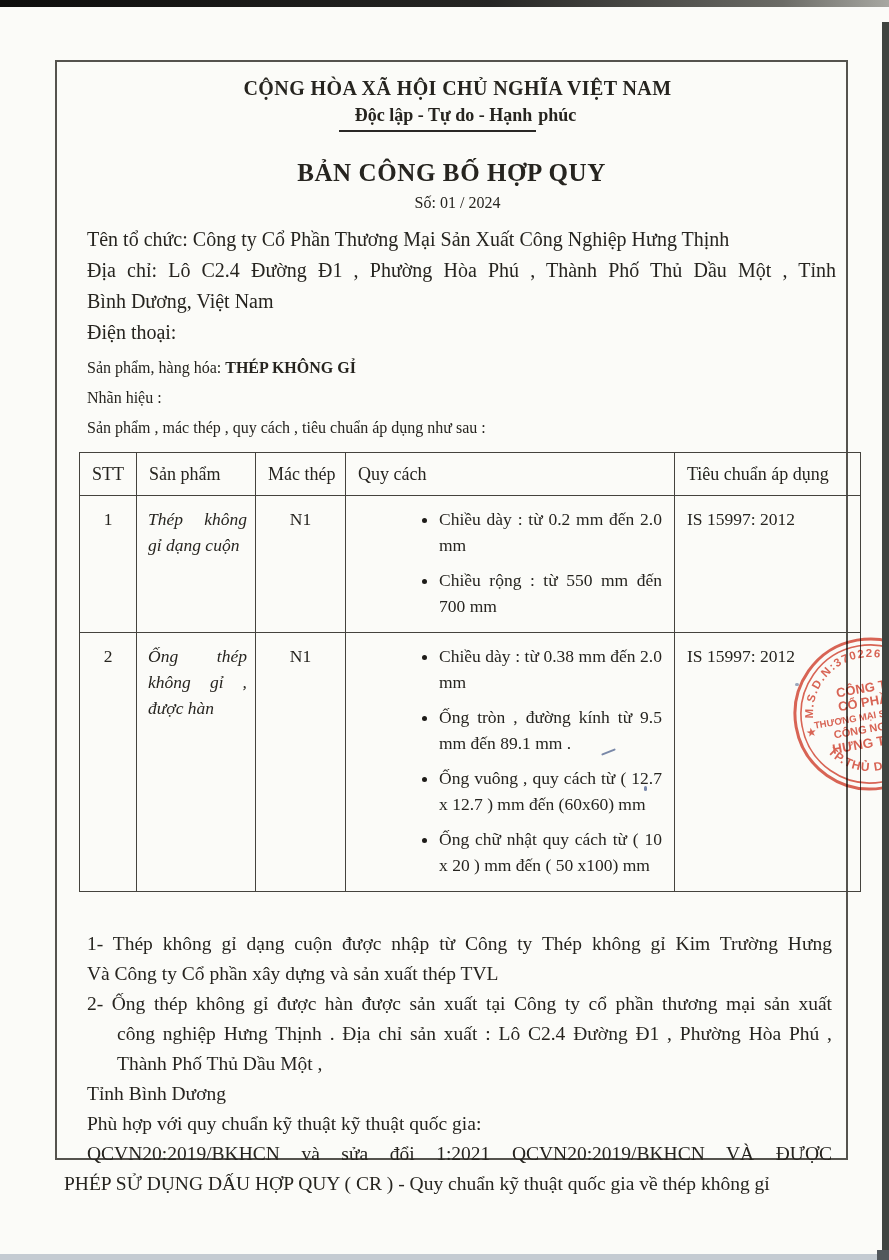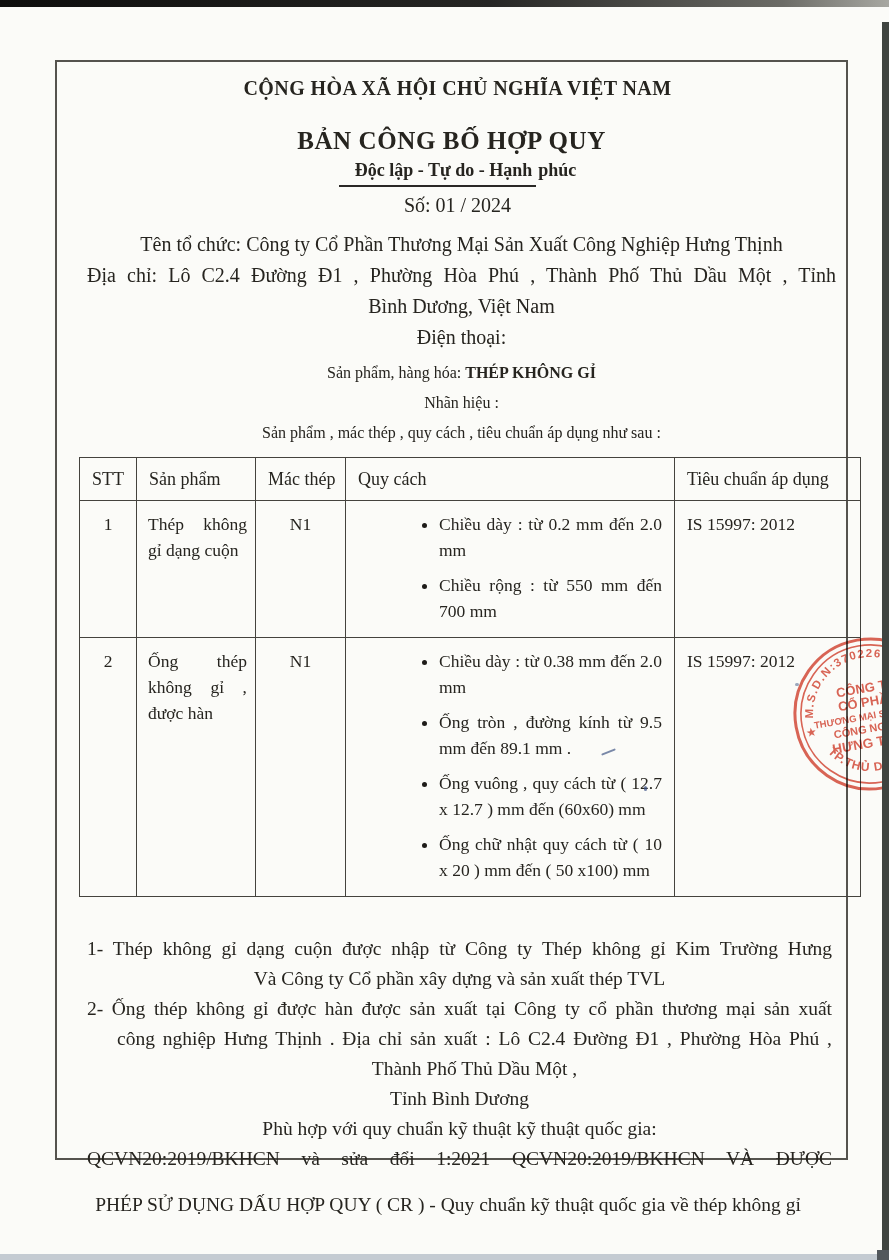--- a/index.html
+++ b/index.html
@@ -17,48 +17,48 @@
   
   .frame{position:absolute;left:55px;top:60px;width:789px;height:1096px;
     border:2px solid #55534e;z-index:1;}
 
   .center{text-align:center;margin-left:12px;}
   .nat-header{margin-top:15px;font-size:20px;font-weight:bold;letter-spacing:.4px;}
   .motto-line{margin-top:5px;font-size:18px;font-weight:bold;}
   .motto-underlined{display:inline-block;border-bottom:2.2px solid #2a2826;padding:0 4px 4px 16px;}
   .motto-tail{display:inline-block;padding-left:2px;}
   .doc-title{margin:27px 0 0 0;font-size:25px;font-weight:bold;letter-spacing:.6px;}
-  .doc-number{margin-top:7px;font-size:20px;}
+  .doc-number{margin-top:7px;font-size:16px;}
 
   .org-block{margin:12px 10px 0 30px;font-size:20px;line-height:31px;}
   .product-block{margin:5px 10px 0 30px;font-size:16px;line-height:30px;font-family:Liberation Serif, serif;}
   .bold{font-weight:bold;}
   .jl{text-align:justify;text-align-last:justify;}
 
   
   table.spec-table{border-collapse:collapse;table-layout:fixed;width:781px;margin:9px 0 0 22px;}
   .spec-table th,.spec-table td{border:1.6px solid #45433e;vertical-align:top;}
   .spec-table th{height:42px;vertical-align:middle;font-weight:normal;font-size:18px;
     text-align:left;padding:0 0 0 12px;}
   .spec-table th.c{text-align:center;padding:0;}
   .spec-table td{font-size:17.5px;line-height:26px;}
   td.stt{text-align:center;padding-top:10px;}
   td.grade{text-align:center;padding-top:10px;}
-  td.product{padding:10px 8px 10px 11px;text-align:justify;}
+  td.product{padding:10px 8px 10px 11px;text-align:justify;font-style:italic;}
   td.standard{padding:10px 24px 0 12px;}
   td.spec{padding:0;border-radius:16px;}
   td.spec ul{margin:0;padding:10px 12px 4px 93px;}
   td.spec li{margin:0 0 9px 0;text-align:justify;line-height:26px;}
   td.spec li::marker{color:#1e1c19;}
 
   
   .notes{margin:37px 14px 0 30px;font-size:19.5px;line-height:30px;}
-  .nline{min-height:30px;text-align:center;}
+  .nline{min-height:30px;}
   .indent{margin-left:30px;}
-  .outdent{margin-left:-23px;margin-top:16px;}
+  .outdent{margin-left:-23px;}
 
   
   .stamp{position:absolute;left:780px;top:616px;width:210px;height:205px;z-index:3;
     mix-blend-mode:multiply;opacity:.88;}
   .stamp text{font-family:"Liberation Sans","DejaVu Sans",sans-serif;font-weight:bold;fill:#d7503f;}
 
   
   .ink-dash{position:absolute;left:601px;top:751px;width:15px;height:2px;background:#4d628d;
     transform:rotate(-22deg);opacity:.75;z-index:2;border-radius:2px;}
   .ink-dot{position:absolute;left:644px;top:786px;width:3px;height:5px;background:#3d5288;
@@ -73,25 +73,25 @@
 
   <div class="scan-top"></div>
   <div class="scan-right"></div>
   <div class="scan-bottom"></div>
   <div class="scan-corner"></div>
 
   <div class="frame">
 
     <div class="center nat-header">CỘNG HÒA XÃ HỘI CHỦ NGHĨA VIỆT NAM</div>
 
-    <div class="center doc-title">BẢN CÔNG BỐ HỢP QUY</div>
-
     <div class="center motto-line">
       <span class="motto-underlined">Độc lập - Tự do - Hạnh</span><span class="motto-tail">phúc</span>
     </div>
+
+    <div class="center doc-title">BẢN CÔNG BỐ HỢP QUY</div>
     <div class="center doc-number">Số: 01 / 2024</div>
 
     <div class="org-block">
       <div class="nline">Tên tổ chức: Công ty Cổ Phần Thương Mại Sản Xuất Công Nghiệp Hưng Thịnh</div>
       <div class="nline jl">Địa chỉ: Lô C2.4 Đường Đ1 , Phường Hòa Phú , Thành Phố Thủ Dầu Một , Tỉnh</div>
       <div class="nline">Bình Dương, Việt Nam</div>
       <div class="nline">Điện thoại:</div>
     </div>
 
     <div class="product-block">

